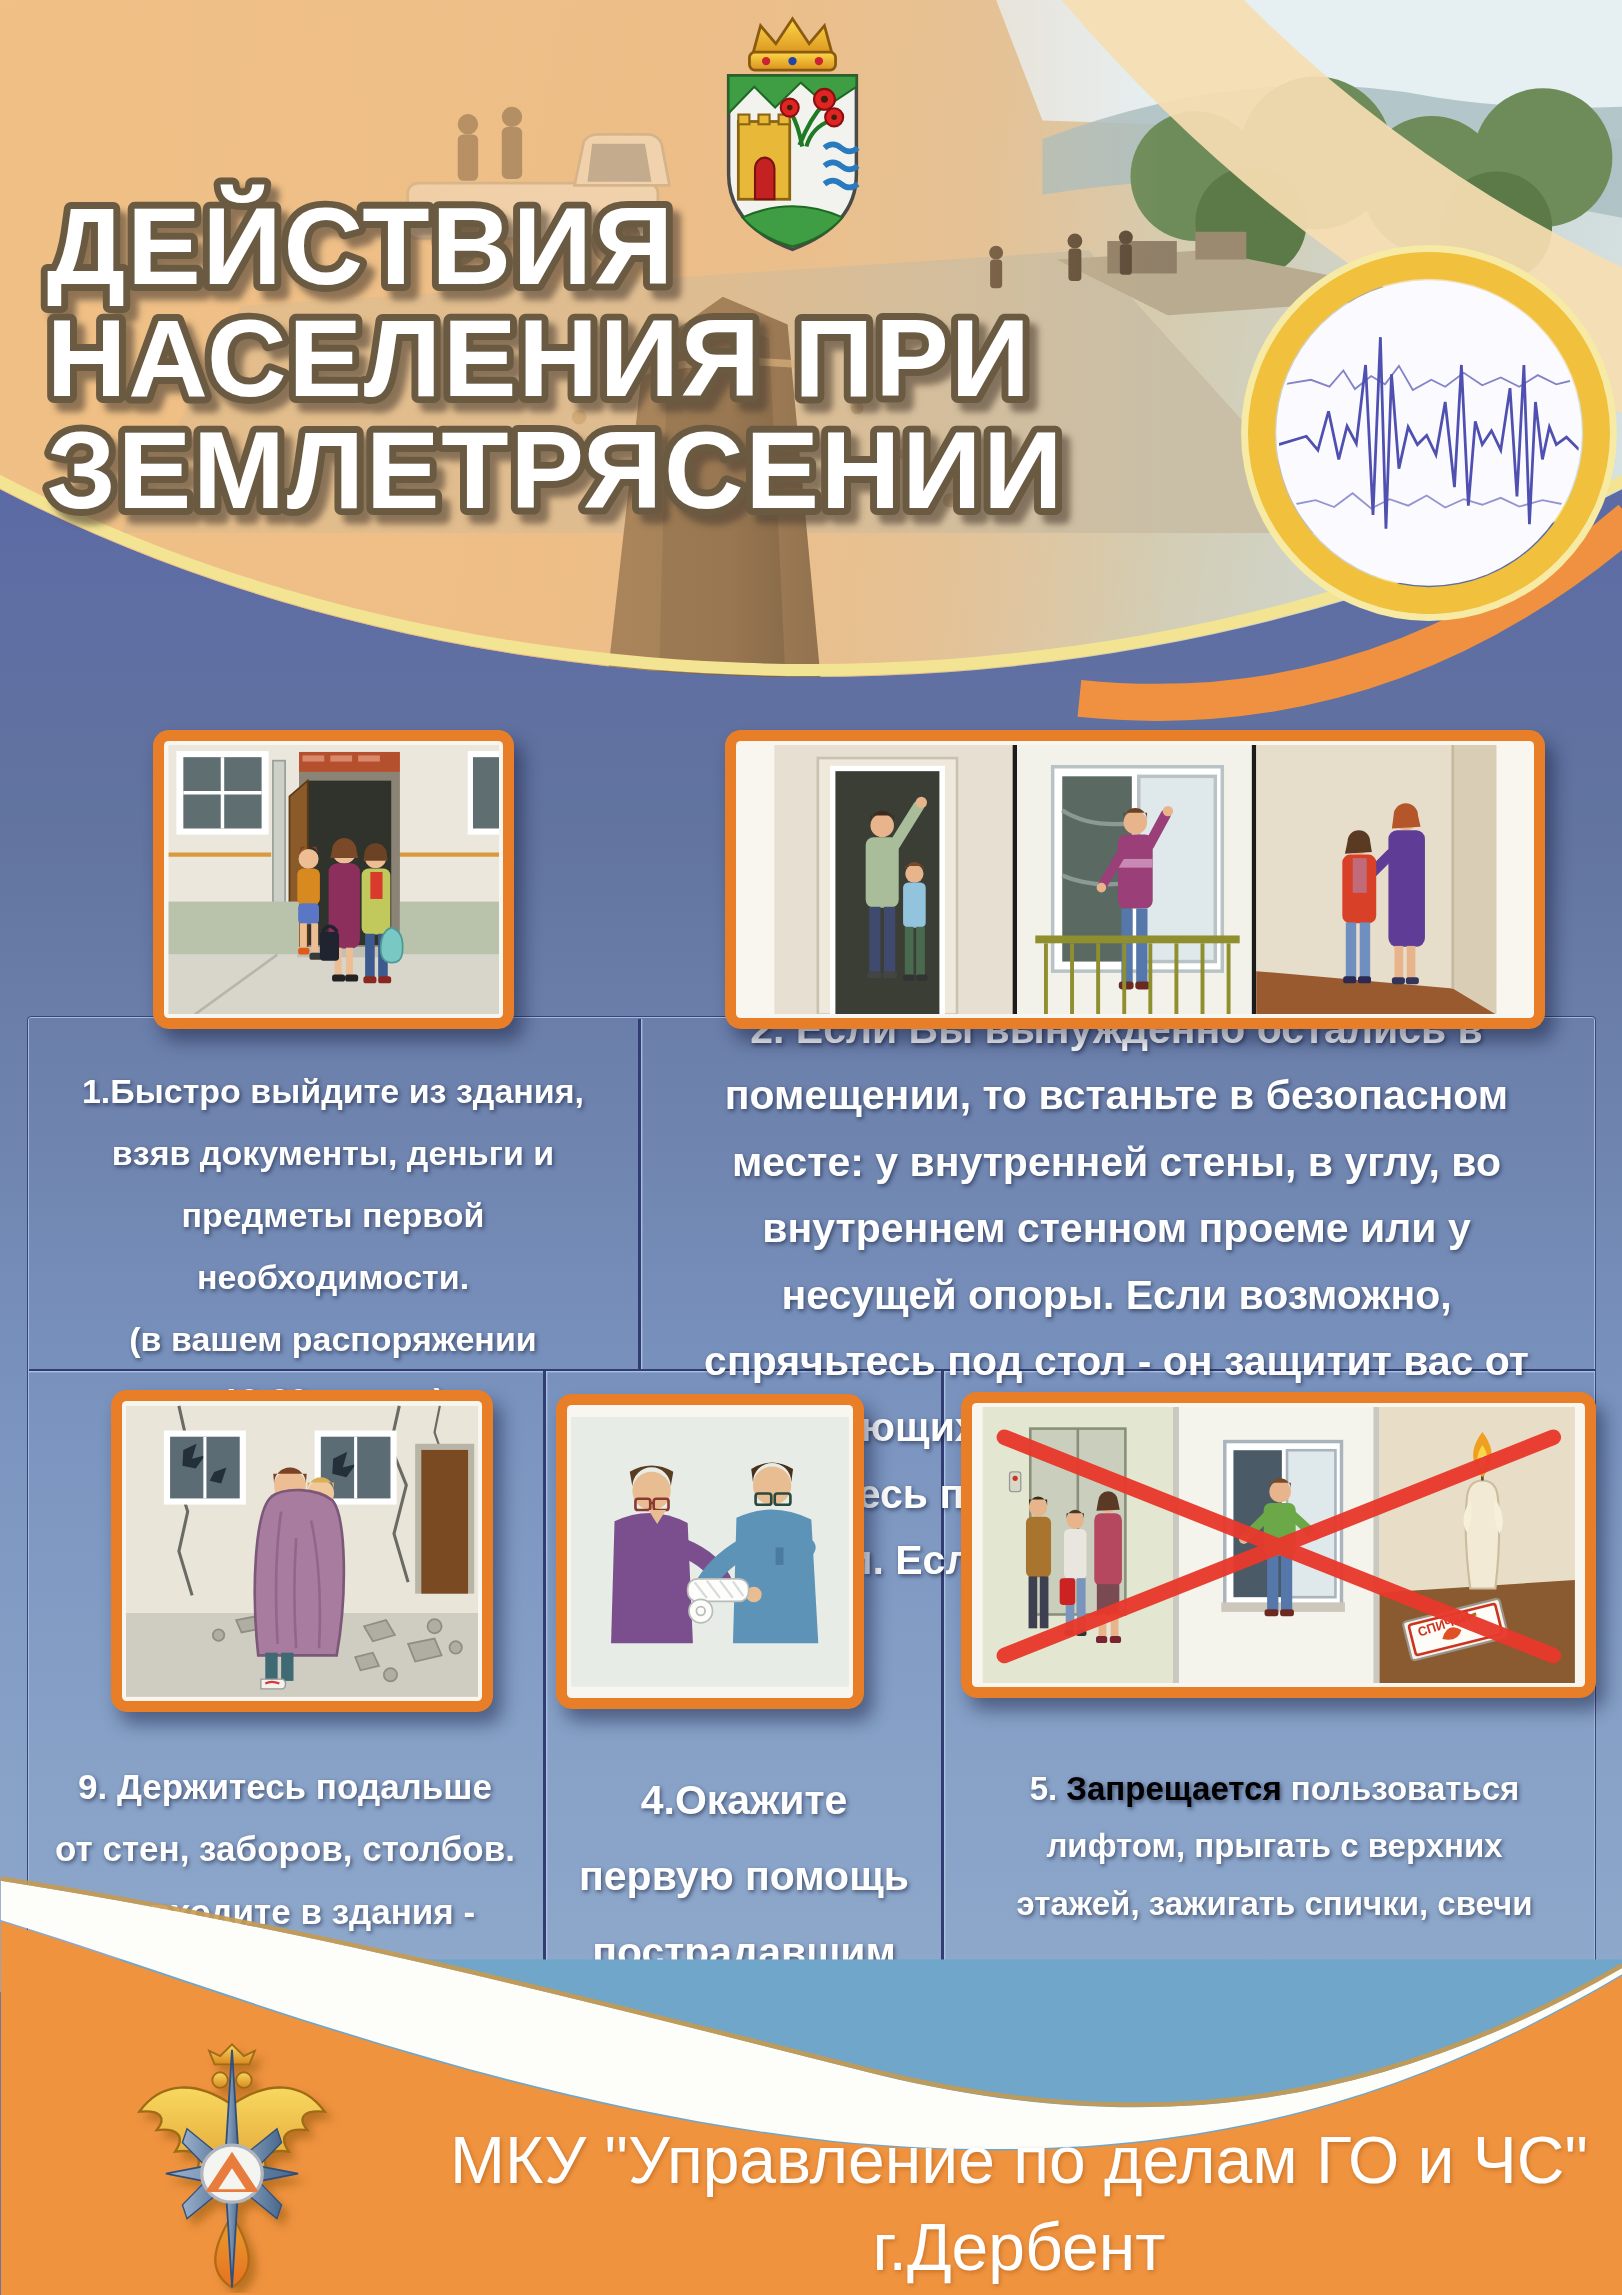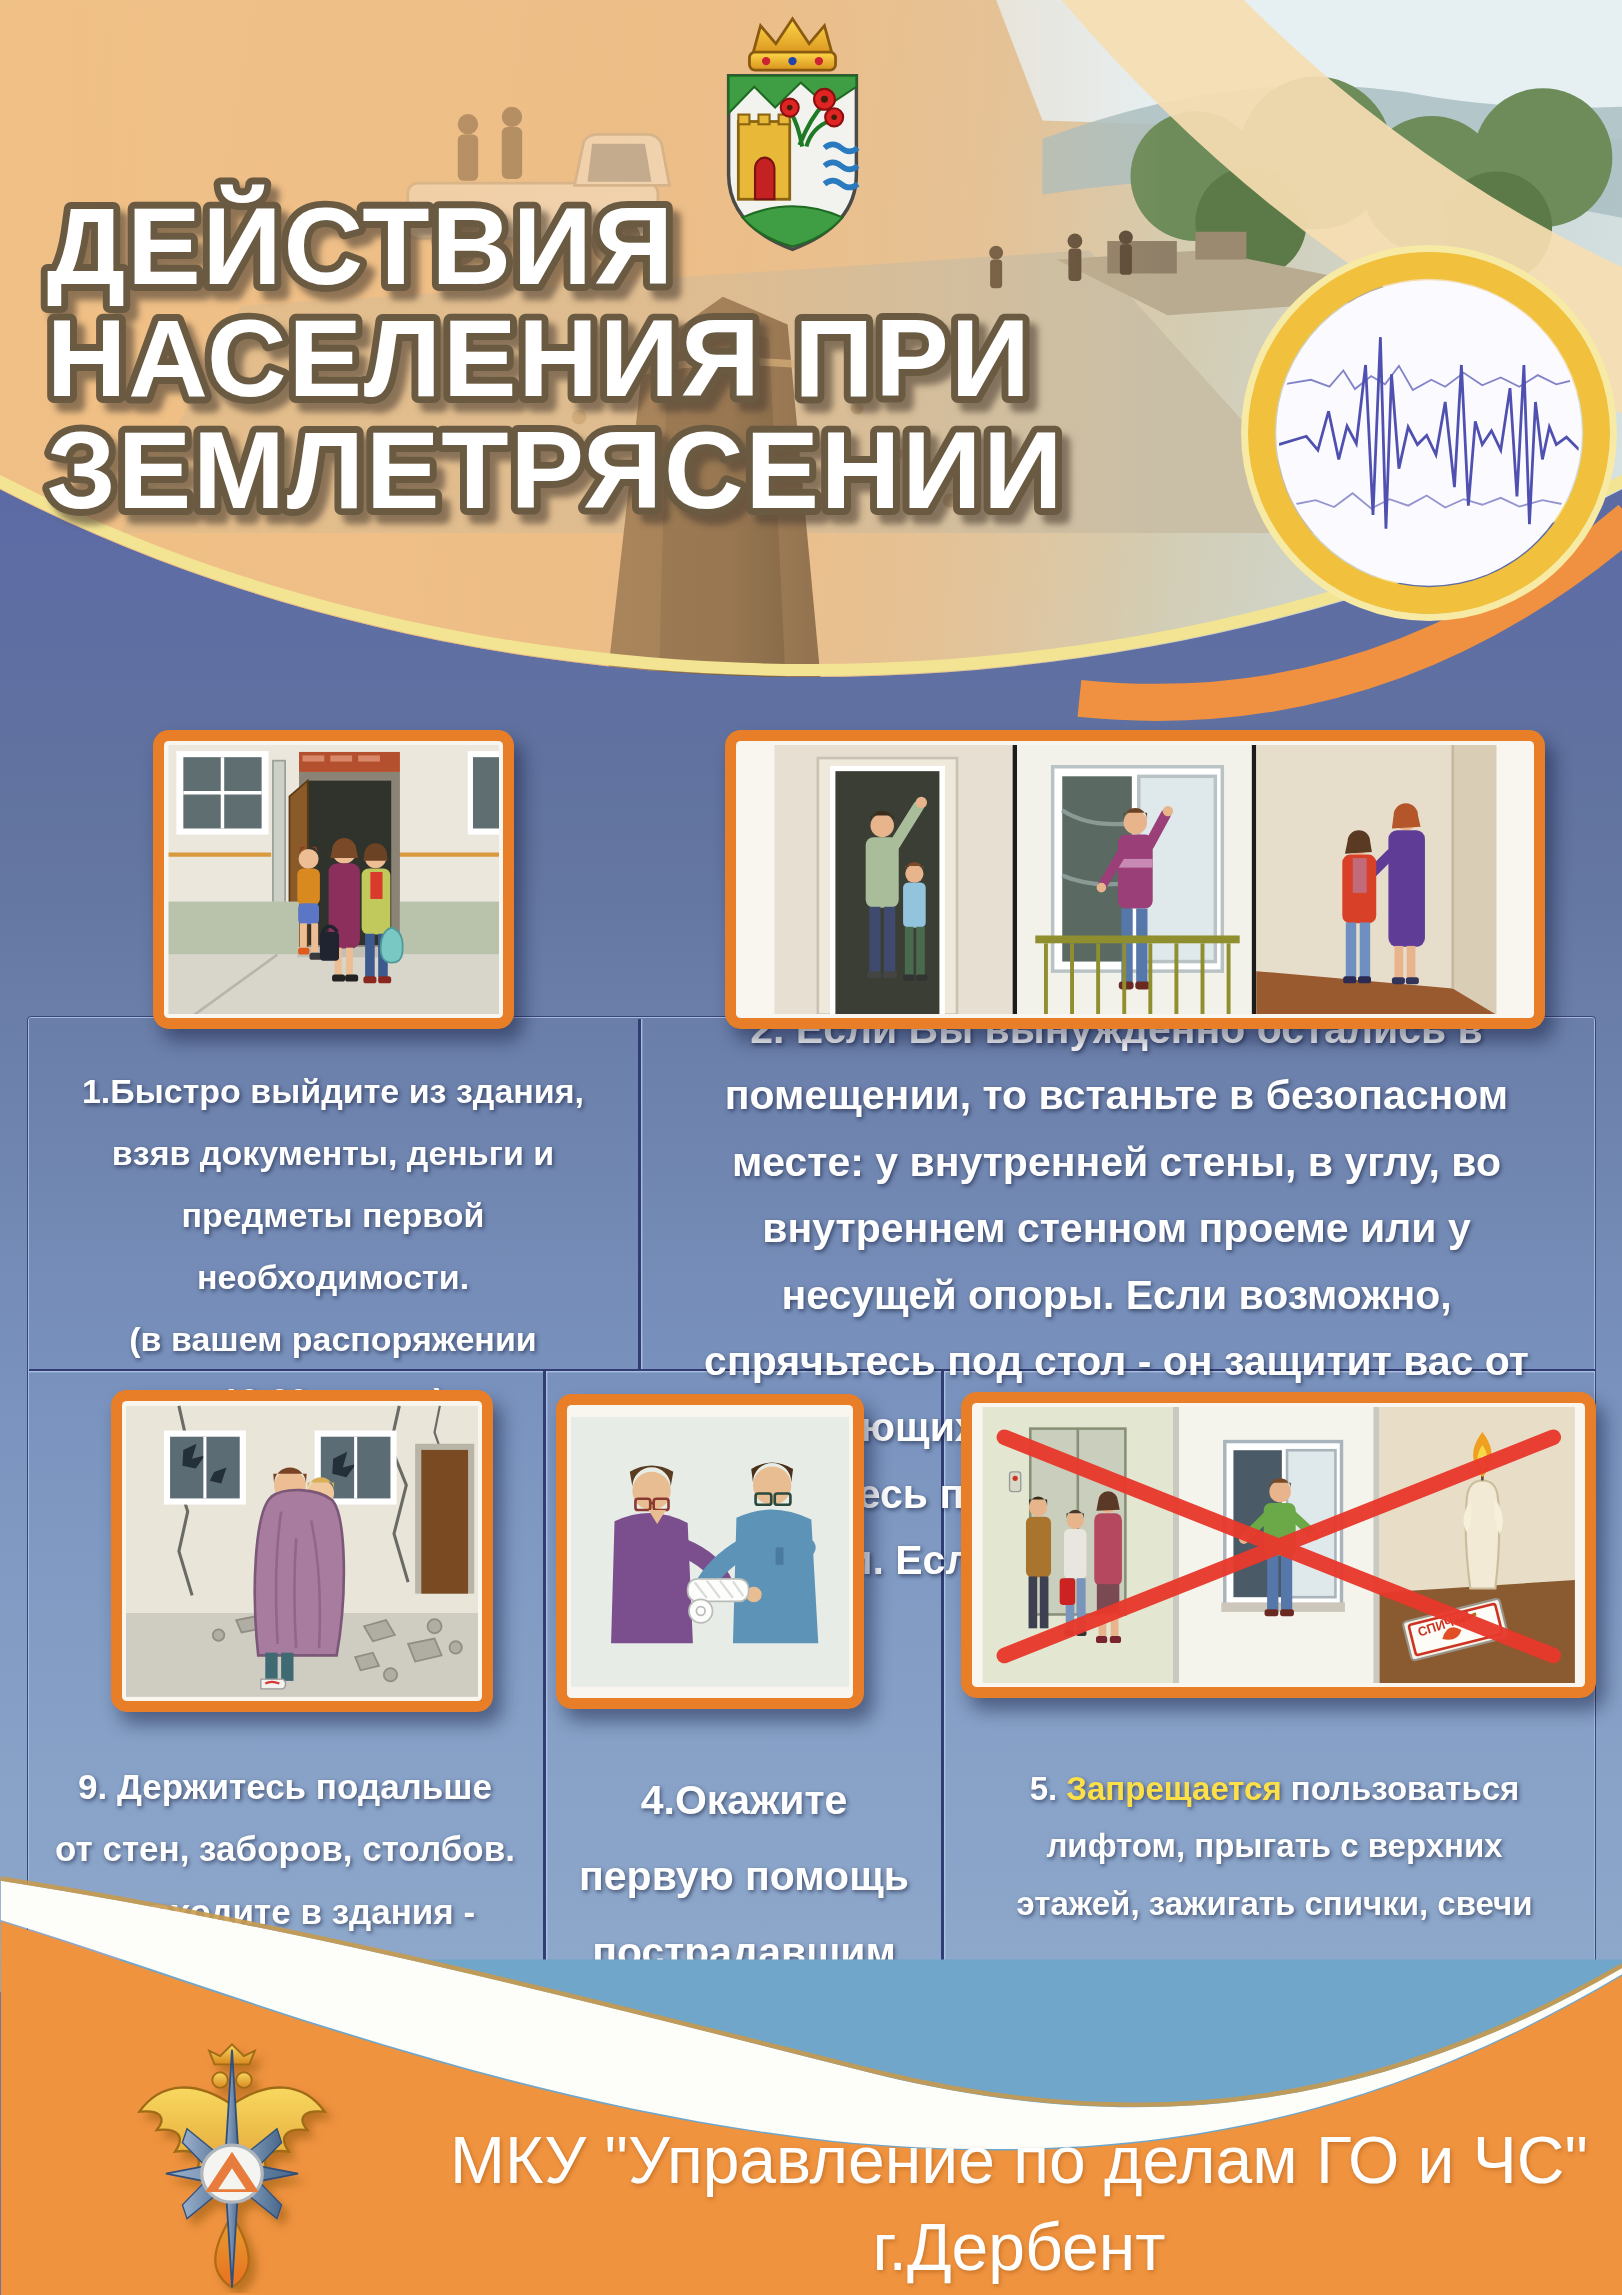--- a/index.html
+++ b/index.html
@@ -28,21 +28,21 @@
                border:1.9px solid #a6bad9;outline:0.9px solid #39457e;border-radius:2.8px;}
   .divider-v{position:absolute;width:2.8px;background:#313d72;box-shadow:1.4px 0 0 rgba(178,198,228,.85);}
   .divider-h{position:absolute;left:29px;width:1566px;height:2.3px;background:#313d72;box-shadow:0 1.4px 0 rgba(178,198,228,.85);}
   .panel-text{position:absolute;color:#fff;font-weight:700;text-align:center;white-space:pre-line;
               text-shadow:1.4px 1.9px 4.2px rgba(8,12,40,.55);}
   .t1{left:46px;top:1061px;width:574px;font-size:34px;line-height:1.82;}
   .t2{left:681px;top:996px;width:871px;font-size:41px;line-height:1.62;}
   .t3{left:42px;top:1756px;width:486px;font-size:35px;line-height:1.78;}
   .t4{left:561px;top:1763px;width:366px;font-size:41px;line-height:1.85;}
   .t5{left:964px;top:1760px;width:621px;font-size:33px;line-height:1.74;}
-  .red-word{color:#fde047;}
+  .red-word{color:#000000;}
 
   
   .pic-frame{position:absolute;background:#e87e27;border-radius:15.8px;padding:11px;
              box-shadow:8.3px 12px 17.6px rgba(12,18,50,.45);}
   .pic-inner{background:#f8f6ef;border-radius:4.6px;padding:3.7px;width:100%;height:100%;}
   .pic-inner svg{display:block;width:100%;height:100%;}
   .p1{left:153px;top:730px;width:361px;height:299px;}
   .p2{left:725px;top:730px;width:820px;height:299px;}
   .p3{left:111px;top:1390px;width:382px;height:322px;}
   .p4{left:556px;top:1394px;width:308px;height:315px;}

